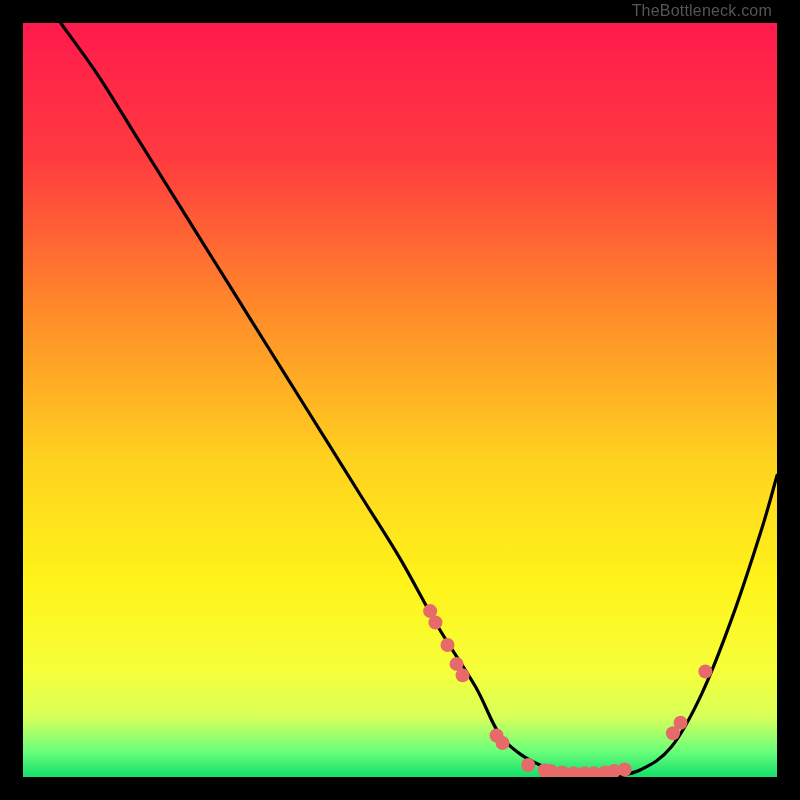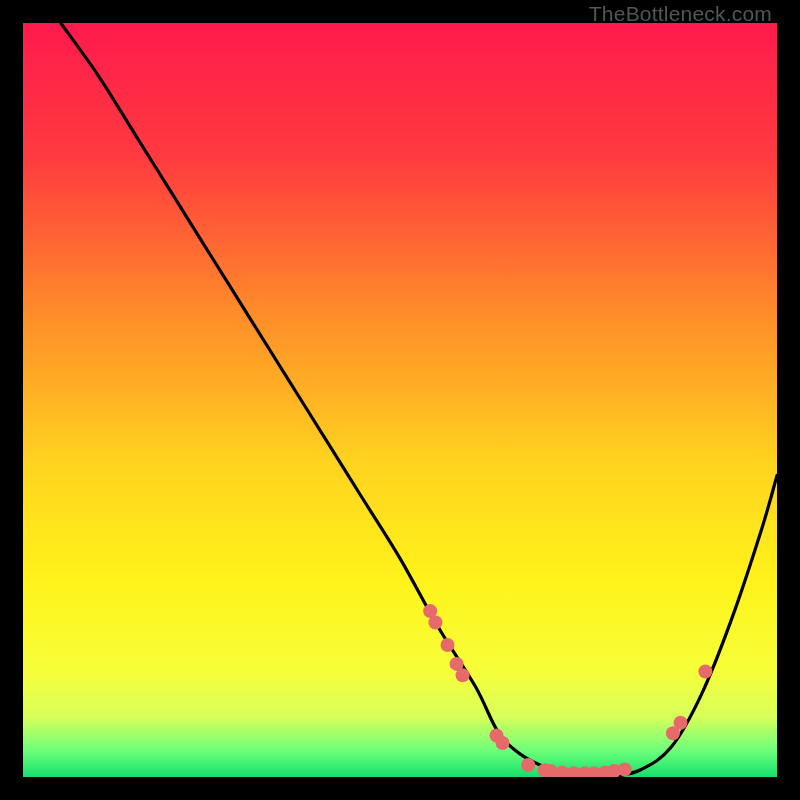--- a/index.html
+++ b/index.html
@@ -24,21 +24,21 @@
     left: 0;
     top: 0;
     width: 754px;
     height: 754px;
   }
   .attribution {
     position: absolute;
     top: 2px;
     right: 28px;
     color: #555555;
-    font-size: 21px;
+    font-size: 16px;
     font-weight: 500;
     letter-spacing: 0.2px;
   }
 </style>
 </head>
 <body>
 
 <div class="attribution">TheBottleneck.com</div>
 
 <div class="frame">

